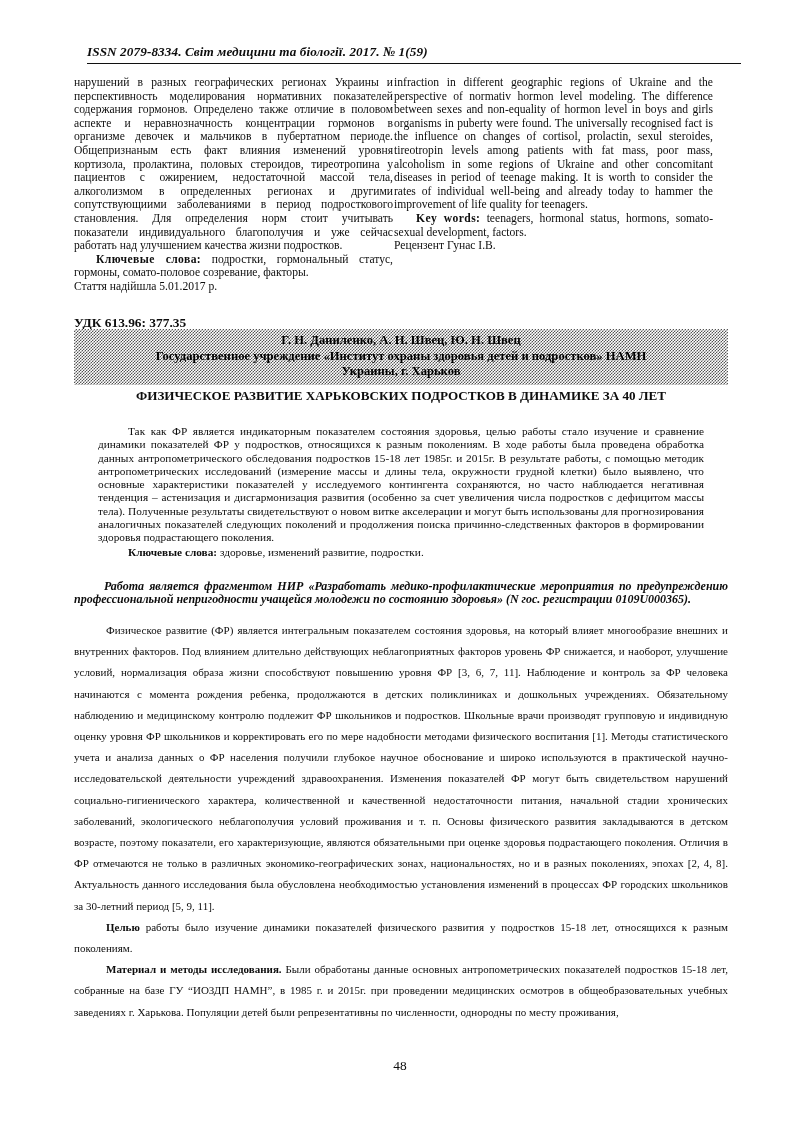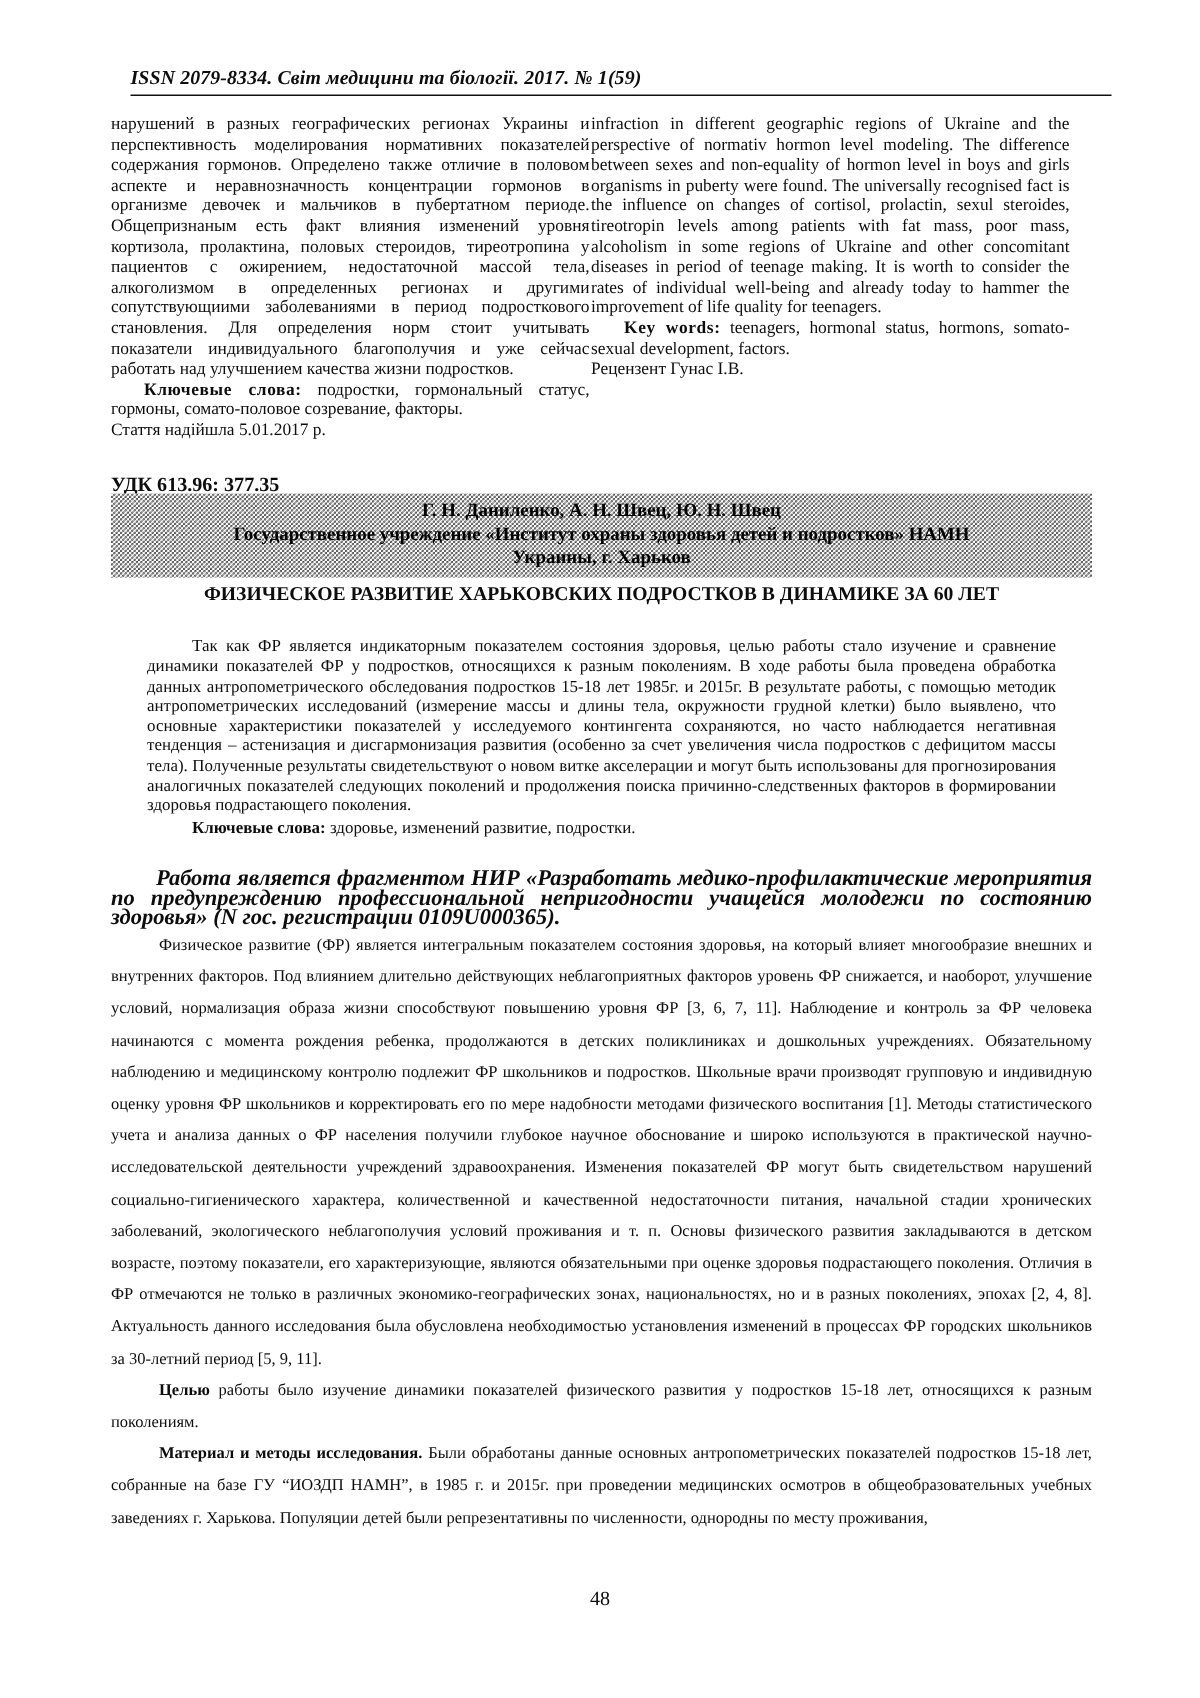--- a/index.html
+++ b/index.html
@@ -151,21 +151,21 @@
   .funding {
     position: absolute;
     left: 74px;
     top: 580px;
     width: 654px;
   }
   .funding p {
     margin: 0;
     font-style: italic;
     font-weight: bold;
-    font-size: 15px;
+    font-size: 12px;
     line-height: 13.2px;
     text-align: justify;
   }
   .funding p.indent {
     text-indent: 30px;
   }
 
   
   .body-text {
     position: absolute;
@@ -224,21 +224,21 @@
   </div>
 
   <div class="udc">УДК 613.96: 377.35</div>
 
   <div class="author-band">
     <div>Г. Н. Даниленко, А. Н. Швец, Ю. Н. Швец</div>
     <div>Государственное учреждение «Институт охраны здоровья детей и подростков» НАМН</div>
     <div>Украины, г. Харьков</div>
   </div>
 
-  <div class="art-title">ФИЗИЧЕСКОЕ РАЗВИТИЕ ХАРЬКОВСКИХ ПОДРОСТКОВ В ДИНАМИКЕ ЗА 60 ЛЕТ</div>
+  <div class="art-title">ФИЗИЧЕСКОЕ РАЗВИТИЕ ХАРЬКОВСКИХ ПОДРОСТКОВ В ДИНАМИКЕ ЗА 40 ЛЕТ</div>
 
   <div class="abstract">
     <p class="indent">Так как ФР является индикаторным показателем состояния здоровья, целью работы стало изучение и сравнение динамики показателей ФР у подростков, относящихся к разным поколениям. В ходе работы была проведена обработка данных антропометрического обследования подростков 15-18 лет 1985г. и 2015г. В результате работы, с помощью методик антропометрических исследований (измерение массы и длины тела, окружности грудной клетки) было выявлено, что основные характеристики показателей у исследуемого контингента сохраняются, но часто наблюдается негативная тенденция – астенизация и дисгармонизация развития (особенно за счет увеличения числа подростков с дефицитом массы тела). Полученные результаты свидетельствуют о новом витке акселерации и могут быть использованы для прогнозирования аналогичных показателей следующих поколений и продолжения поиска причинно-следственных факторов в формировании здоровья подрастающего поколения.</p>
     <p class="kwline"><span class="kw">Ключевые слова:</span><span> здоровье, изменений развитие, подростки.</span></p>
   </div>
 
   <div class="funding">
     <p class="indent">Работа является фрагментом НИР «Разработать медико-профилактические мероприятия по предупреждению профессиональной непригодности учащейся молодежи по состоянию здоровья» (N гос. регистрации 0109U000365).</p>
   </div>
 

